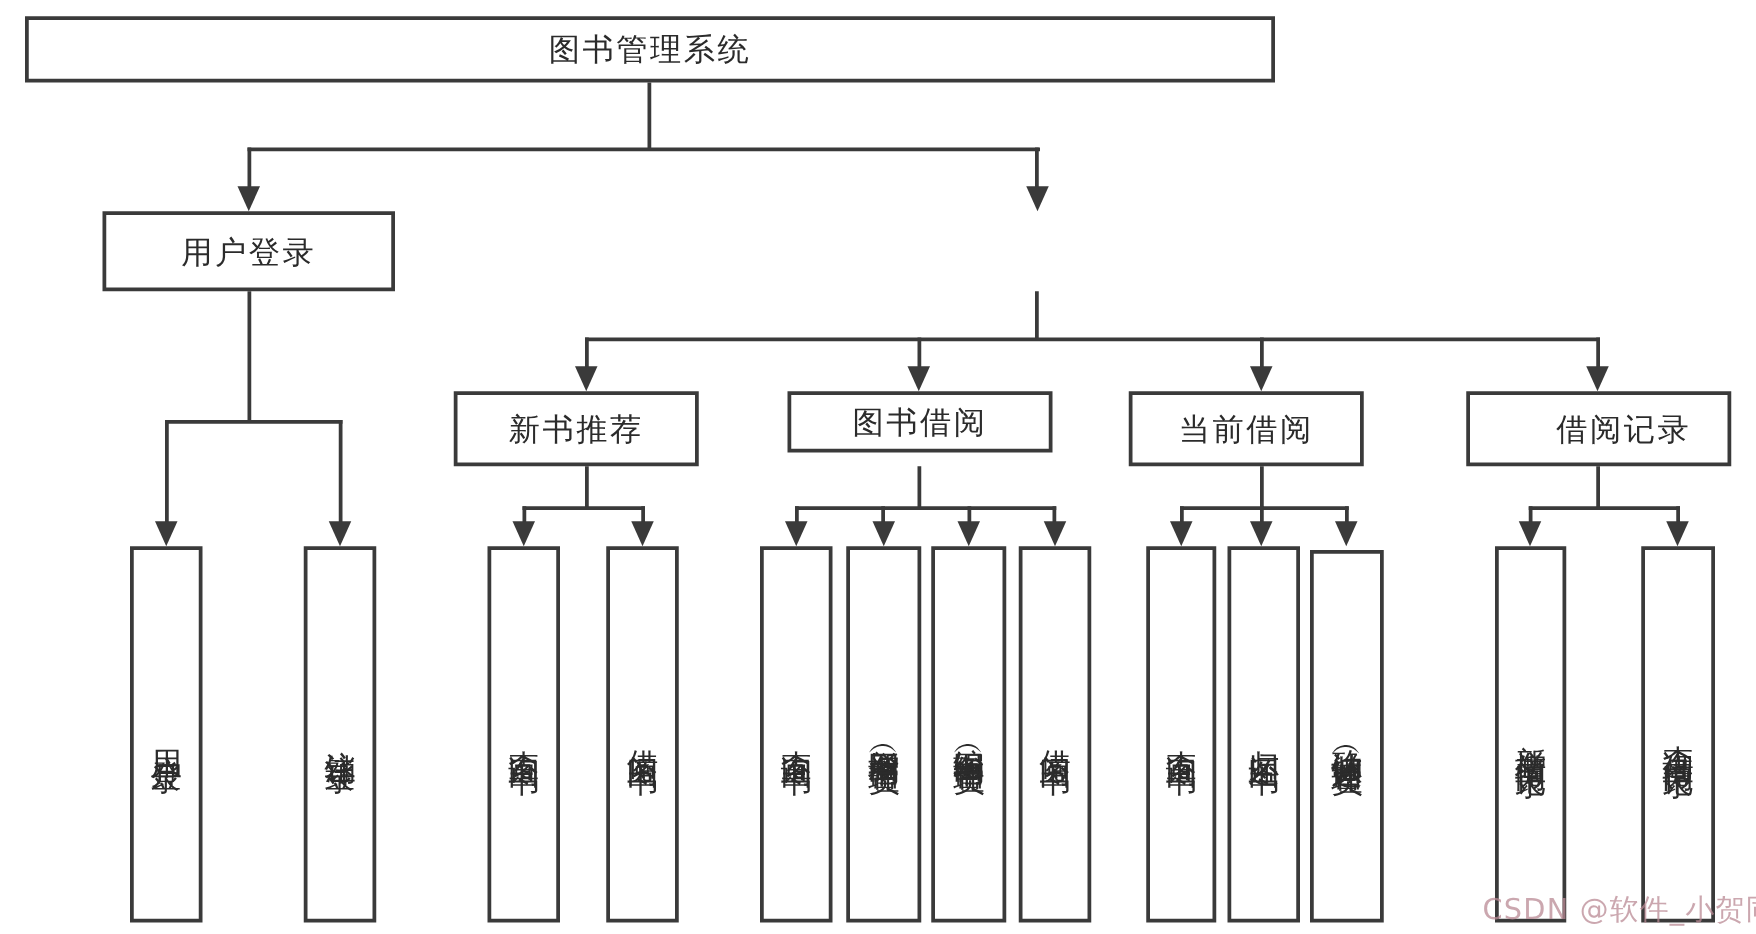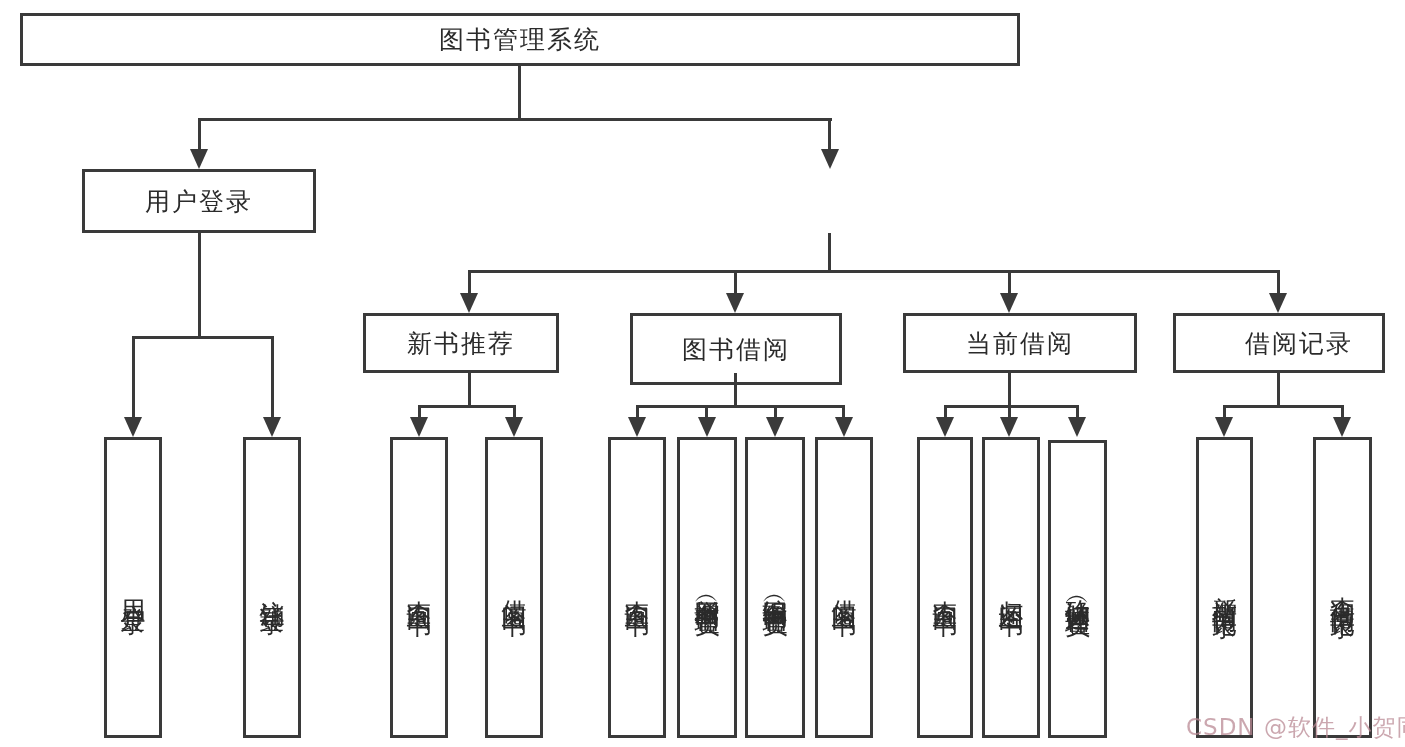--- a/index.html
+++ b/index.html
@@ -78,22 +78,22 @@
   <div class="line v" style="left:468px;top:270px;height:25px;"></div>
   <div class="arrow" style="left:460px;top:293px;"></div>
   <div class="line v" style="left:734px;top:270px;height:25px;"></div>
   <div class="arrow" style="left:726px;top:293px;"></div>
   <div class="line v" style="left:1008px;top:270px;height:25px;"></div>
   <div class="arrow" style="left:1000px;top:293px;"></div>
   <div class="line v" style="left:1277px;top:270px;height:25px;"></div>
   <div class="arrow" style="left:1269px;top:293px;"></div>
 
   <div class="box" style="left:363px;top:313px;width:196px;height:60px;">新书推荐</div>
-  <div class="box" style="left:630px;top:313px;width:212px;height:72px;">图书借阅</div>
-  <div class="box" style="left:903px;top:313px;width:234px;height:60px;">当前借阅</div>
+  <div class="box" style="left:630px;top:313px;width:212px;height:49px;">图书借阅</div>
+  <div class="box" style="left:903px;top:313px;width:188px;height:60px;">当前借阅</div>
   <div class="box" style="left:1173px;top:313px;width:212px;height:60px;padding-left:40px;">借阅记录</div>
 
   <div class="line v" style="left:468px;top:373px;height:34px;"></div>
   <div class="line h" style="left:418px;top:405px;width:98px;"></div>
   <div class="line v" style="left:418px;top:405px;height:14px;"></div>
   <div class="arrow" style="left:410px;top:417px;"></div>
   <div class="line v" style="left:513px;top:405px;height:14px;"></div>
   <div class="arrow" style="left:505px;top:417px;"></div>
 
   <div class="line v" style="left:734px;top:373px;height:34px;"></div>

